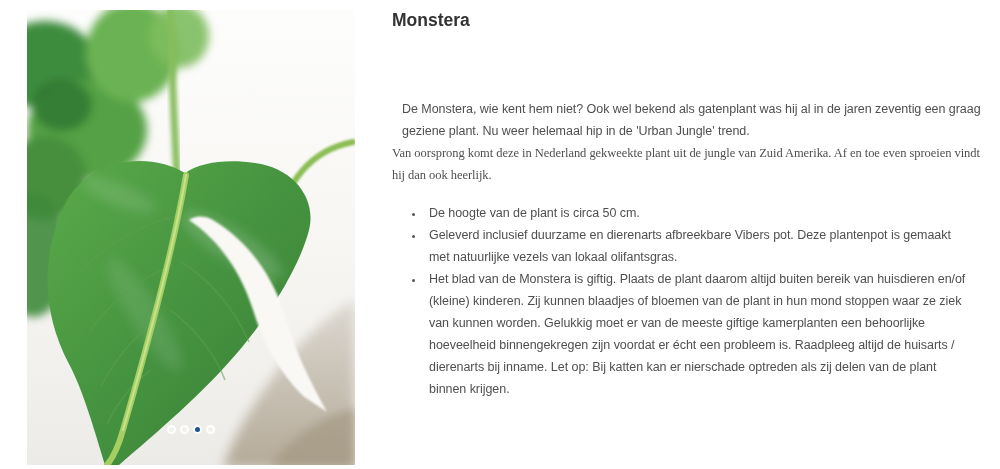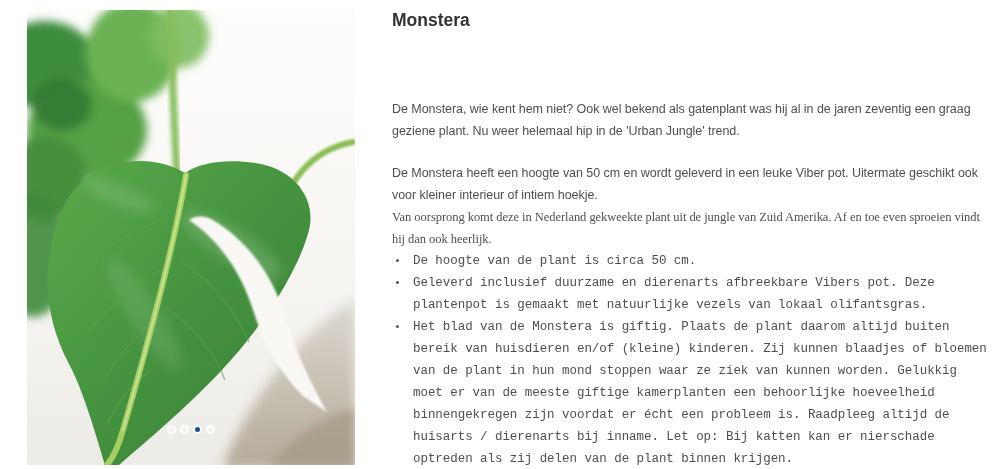--- a/index.html
+++ b/index.html
@@ -40,24 +40,24 @@
   
   .content{
     position:absolute;left:392px;top:8px;width:598px;
     font-size:12.5px;line-height:22px;letter-spacing:-0.05px;
   }
   .content h1{
     margin:0;font-size:17.5px;line-height:24px;font-weight:700;
     color:var(--title);letter-spacing:0;
   }
   p{margin:0;}
-  .intro{margin-top:66px;}
+  .intro{margin-top:66px;margin-left:10px;}
   .desc{margin-top:20px;}
   .origin{margin-top:0;font-family:Liberation Serif, serif;}
-  ul{margin:0;padding:0 0 0 17px;list-style:disc;font-family:Liberation Mono, monospace;}
+  ul{margin:16px;padding:0 0 0 17px;list-style:disc;}
   li{padding-left:4px;}
   li::marker{color:#555;font-size:11px;}
 </style>
 </head>
 <body>
 
 <div class="stage">
 
   <div class="photo">
     <svg viewBox="0 0 328 455" preserveAspectRatio="none">
@@ -155,21 +155,20 @@
         <span class="dot active"></span>
         <span class="dot"></span>
       </div>
   </div>
 
   <div class="content">
     <h1>Monstera</h1>
 
     <p class="intro">De Monstera, wie kent hem niet? Ook wel bekend als gatenplant was hij al in de jaren zeventig een graag geziene plant. Nu weer helemaal hip in de 'Urban Jungle' trend.</p>
 
-    <p class="desc">De Monstera heeft een hoogte van 50 cm en wordt geleverd in een leuke Viber pot. Uitermate geschikt ook voor kleiner interieur of intiem hoekje.</p>
     <p class="origin">Van oorsprong komt deze in Nederland gekweekte plant uit de jungle van Zuid Amerika. Af en toe even sproeien vindt hij dan ook heerlijk.</p>
 
     <ul>
       <li>De hoogte van de plant is circa 50 cm.</li>
       <li>Geleverd inclusief duurzame en dierenarts afbreekbare Vibers pot. Deze plantenpot is gemaakt met natuurlijke vezels van lokaal olifantsgras.</li>
       <li>Het blad van de Monstera is giftig. Plaats de plant daarom altijd buiten bereik van huisdieren en/of (kleine) kinderen. Zij kunnen blaadjes of bloemen van de plant in hun mond stoppen waar ze ziek van kunnen worden. Gelukkig moet er van de meeste giftige kamerplanten een behoorlijke hoeveelheid binnengekregen zijn voordat er écht een probleem is. Raadpleeg altijd de huisarts / dierenarts bij inname. Let op: Bij katten kan er nierschade optreden als zij delen van de plant binnen krijgen.</li>
     </ul>
   </div>
 
 </div>

